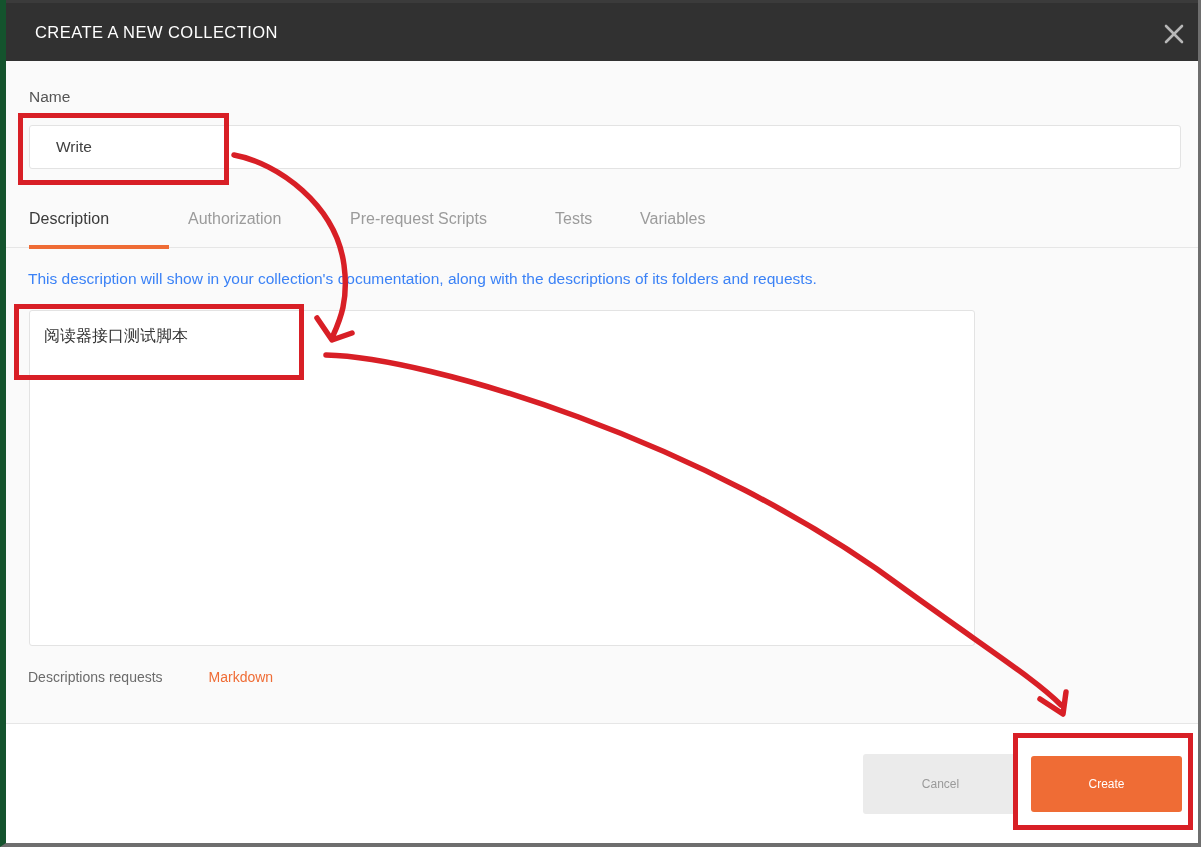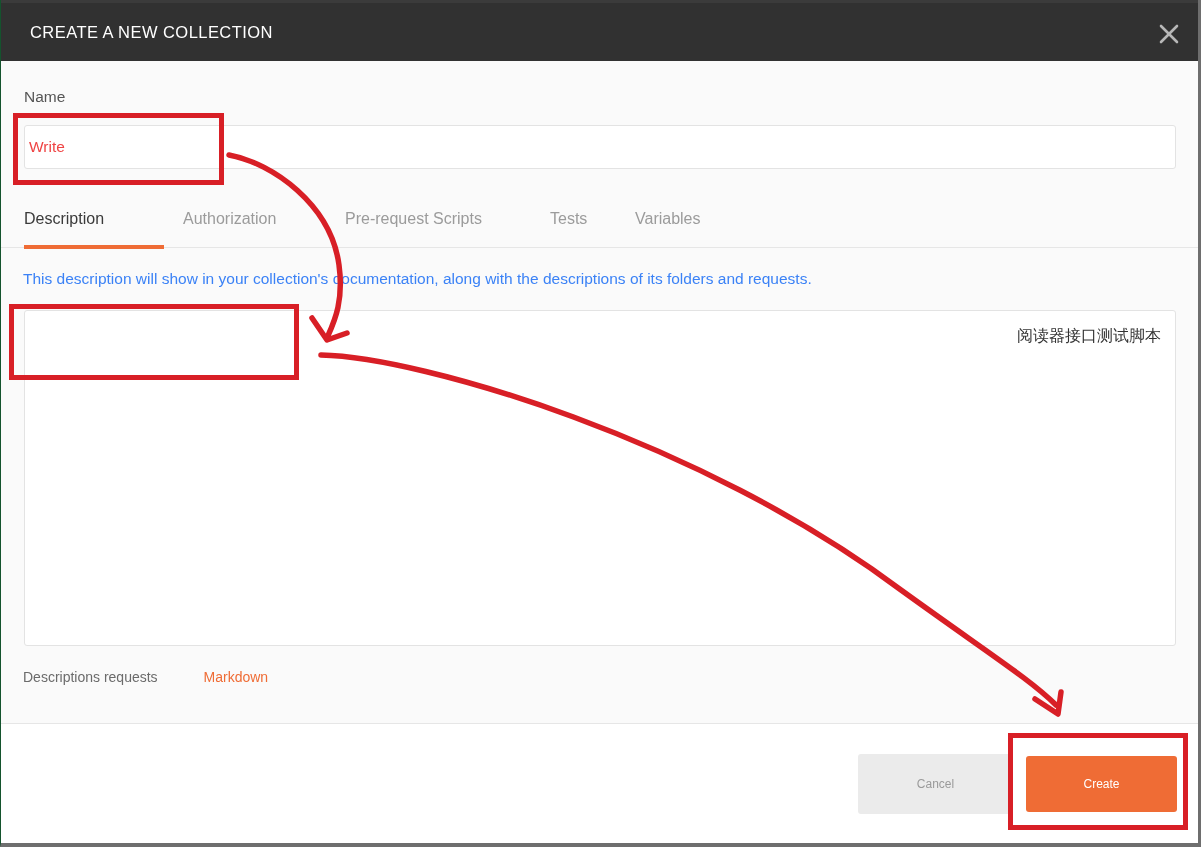--- a/index.html
+++ b/index.html
@@ -13,21 +13,21 @@
   }
   #screen {
     position: relative;
     width: 1201px;
     height: 847px;
     overflow: hidden;
     background: #ffffff;
     box-sizing: border-box;
     border-right: 3px solid #6e6e6e;
     border-bottom: 4px solid #6e6e6e;
-    border-left: 1px solid #14532d;
+    border-left: 6px solid #14532d;
   }
 
   
   .modal-header {
     position: absolute;
     left: 0; top: 0;
     width: 1201px;
     height: 61px;
     background: #313131;
     box-sizing: border-box;
@@ -76,22 +76,22 @@
     left: 23px;
     top: 64px;
     width: 1152px;
     height: 44px;
     box-sizing: border-box;
     background: #ffffff;
     border: 1px solid #e3e3e3;
     border-radius: 3px;
     font-family: "Liberation Sans", "DejaVu Sans", sans-serif;
     font-size: 15.5px;
-    color: #ef4444;
-    padding: 0 4px;
+    color: #404040;
+    padding: 0 26px;
     outline: none;
   }
   .name-input::placeholder { color: #6b6b6b; opacity: 1; }
 
   
   .tabs {
     position: absolute;
     left: 0;
     top: 132px;
     width: 1198px;
@@ -124,35 +124,34 @@
     top: 209px;
     font-size: 15.5px;
     color: #3b82f6;
     white-space: nowrap;
   }
 
   .desc-area {
     position: absolute;
     left: 23px;
     top: 249px;
-    width: 1152px;
+    width: 946px;
     height: 336px;
     box-sizing: border-box;
     background: #ffffff;
     border: 1px solid #e3e3e3;
     border-radius: 3px;
     padding: 14px 14px;
     font-family: "DejaVu Sans", "Liberation Sans", sans-serif;
     font-size: 16px;
     line-height: 1.4;
     color: #333333;
     resize: none;
     outline: none;
     overflow: hidden;
-    text-align: right;
   }
 
   .markdown-note {
     position: absolute;
     left: 22px;
     top: 608px;
     font-size: 14px;
     color: #6b6b6b;
     white-space: nowrap;
   }

